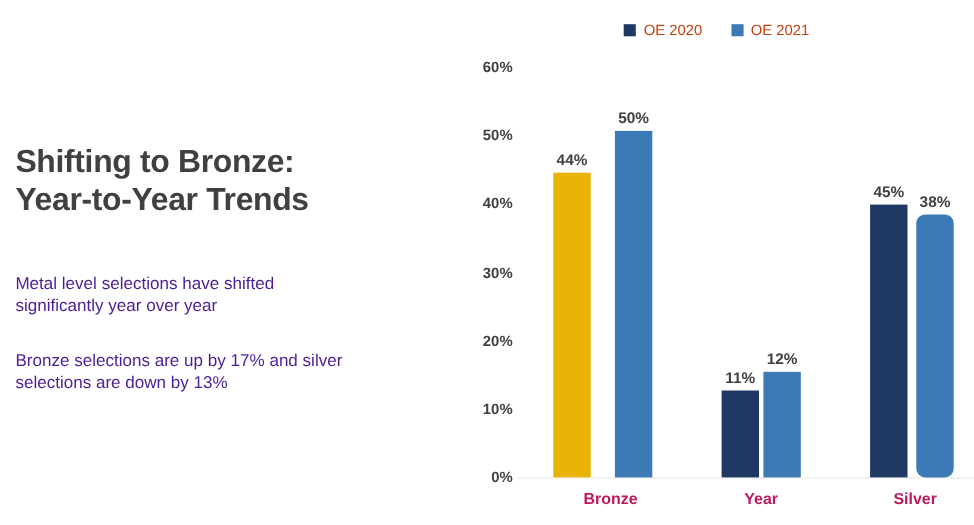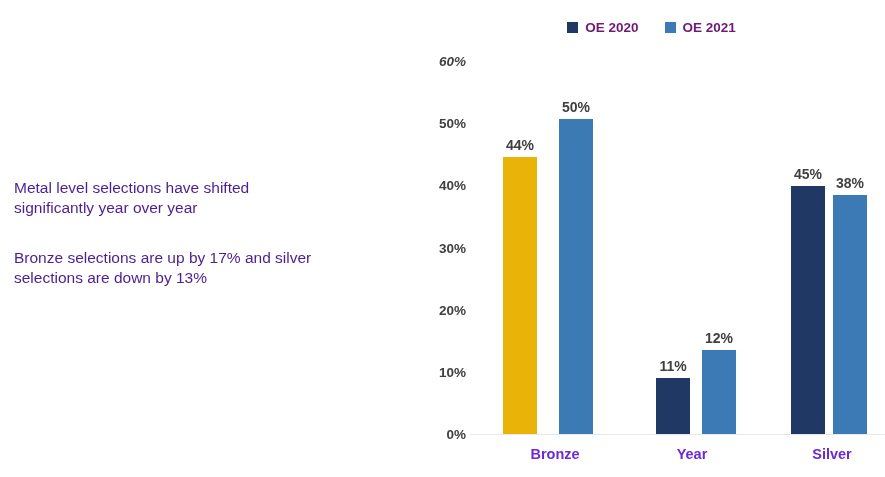--- a/index.html
+++ b/index.html
@@ -48,22 +48,22 @@
     width:467px;
     display:flex;
     justify-content:center;
     align-items:center;
     gap:26px;
   }
   .legend-item { display:flex; align-items:center; gap:7px; }
   .legend-swatch { width:11px; height:11px; flex:0 0 auto; }
   .legend-label {
     font-size:13.5px;
-    font-weight:bold;
-    color:#701a75;
+    font-weight:normal;
+    color:#c2410c;
     white-space:nowrap;
   }
 
   
   #y-axis { position:absolute; left:0; top:0; width:48px; height:477px; }
   .y-tick {
     position:absolute;
     right:0;
     width:46px;
     text-align:right;
@@ -102,78 +102,80 @@
     color:#404040;
     white-space:nowrap;
   }
 
   .cat-label {
     position:absolute;
     top:446px;
     text-align:left;
     font-size:14.5px;
     font-weight:bold;
-    color:#6d28d9;
+    color:#be185d;
     transform:translateX(-50%);
     white-space:nowrap;
   }
 </style>
 </head>
 <body>
 
 <div id="text-panel">
+  <div id="slide-title">Shifting to Bronze:
+Year-to-Year Trends</div>
   <div class="body-para" id="para-1">Metal level selections have shifted
 significantly year over year</div>
   <div class="body-para" id="para-2">Bronze selections are up by 17% and silver
 selections are down by 13%</div>
 </div>
 
 <div id="chart">
 
   <div id="legend">
     <div class="legend-item">
       <span class="legend-swatch" style="background:#1F3864;"></span>
       <span class="legend-label">OE 2020</span>
     </div>
     <div class="legend-item">
       <span class="legend-swatch" style="background:#3C7AB5;"></span>
       <span class="legend-label">OE 2021</span>
     </div>
   </div>
 
   <div id="y-axis">
-    <div class="y-tick" style="top:61px;font-style:italic;">60%</div>
+    <div class="y-tick" style="top:61px;">60%</div>
     <div class="y-tick" style="top:123px;">50%</div>
     <div class="y-tick" style="top:185px;">40%</div>
     <div class="y-tick" style="top:248px;">30%</div>
     <div class="y-tick" style="top:310px;">20%</div>
     <div class="y-tick" style="top:372px;">10%</div>
     <div class="y-tick" style="top:434px;">0%</div>
   </div>
 
   <div id="plot">
     <div id="baseline"></div>
 
     <div class="bar" style="left:33px; width:34px; height:277px; background:#eab308;">
       <span class="bar-label">44%</span>
     </div>
     <div class="bar" style="left:89px; width:34px; height:315px; background:#3C7AB5;">
       <span class="bar-label">50%</span>
     </div>
     <div class="cat-label" style="left:85px;">Bronze</div>
 
-    <div class="bar" style="left:186px; width:34px; height:56px; background:#1F3864;padding-left:32px;">
+    <div class="bar" style="left:186px; width:34px; height:79px; background:#1F3864;padding-left:32px;">
       <span class="bar-label">11%</span>
     </div>
-    <div class="bar" style="left:232px; width:34px; height:84px; background:#3C7AB5;">
+    <div class="bar" style="left:224px; width:34px; height:96px; background:#3C7AB5;">
       <span class="bar-label">12%</span>
     </div>
     <div class="cat-label" style="left:222px;">Year</div>
 
     <div class="bar" style="left:321px; width:34px; height:248px; background:#1F3864;">
       <span class="bar-label">45%</span>
     </div>
-    <div class="bar" style="left:363px; width:34px; height:239px; background:#3C7AB5;">
+    <div class="bar" style="left:363px; width:34px; height:239px; background:#3C7AB5;border-radius:8px;">
       <span class="bar-label">38%</span>
     </div>
     <div class="cat-label" style="left:362px;">Silver</div>
   </div>
 </div>
 
 </body></html>

